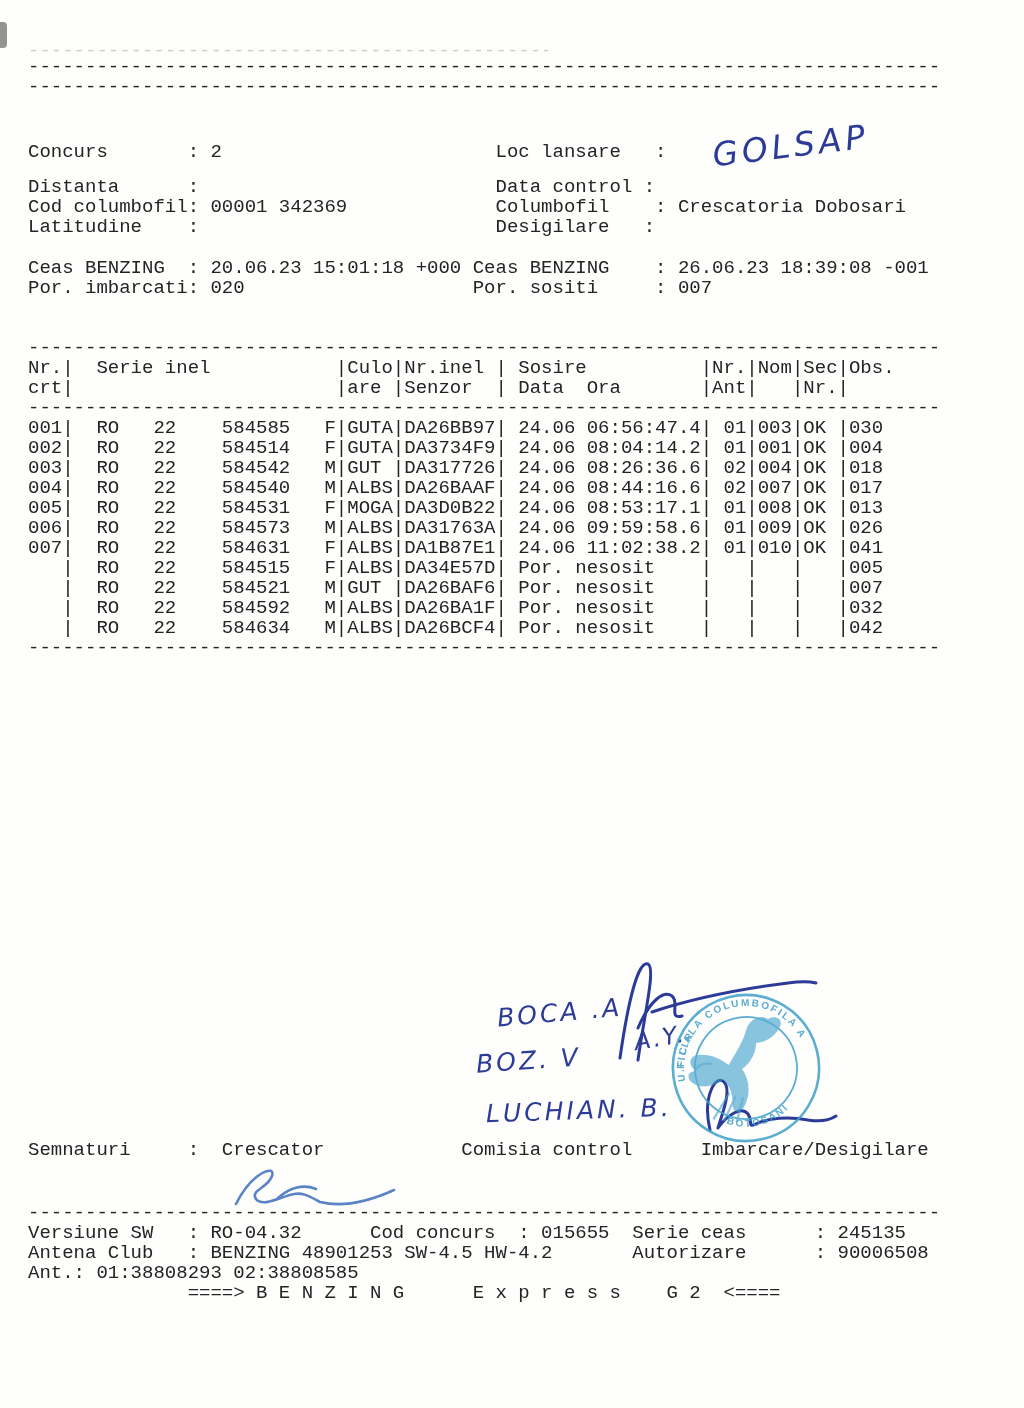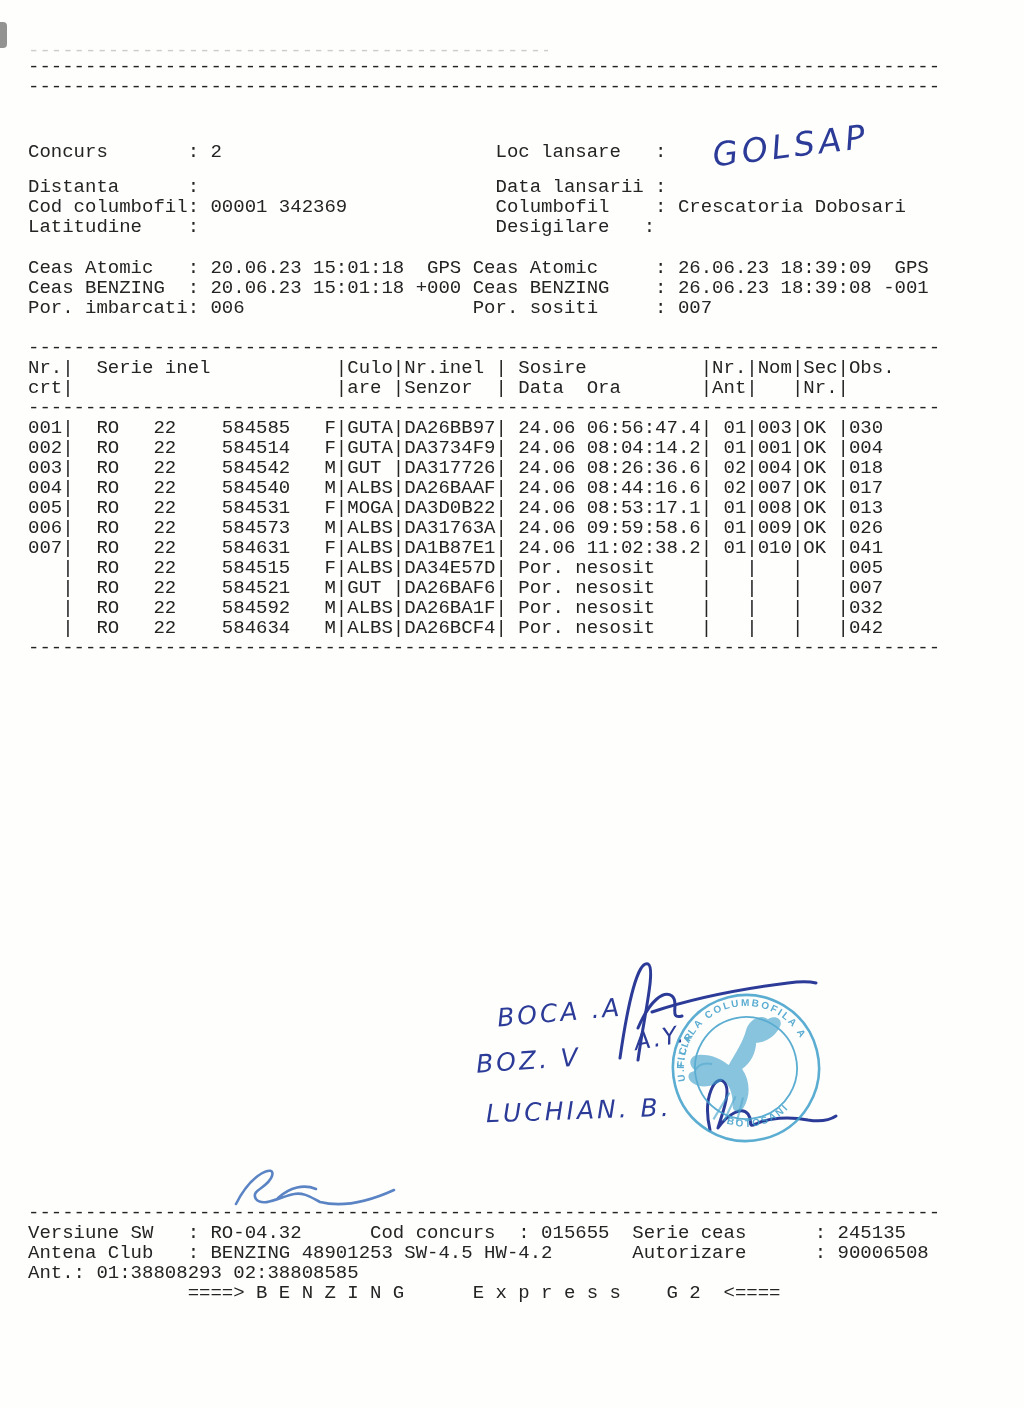--- a/index.html
+++ b/index.html
@@ -36,23 +36,24 @@
 </head>
 <body>
 
 <div class="page">
 
   <div class="corner-artifact"></div>
   <div class="ghost">--------------------------------------------------------------------------------</div>
 
   <div class="sec" style="top:57px"><div class="ln">--------------------------------------------------------------------------------</div><div class="ln">--------------------------------------------------------------------------------</div></div>
   <div class="sec" style="top:142px"><div class="ln">Concurs       : 2                        Loc lansare   :</div></div>
-  <div class="sec" style="top:177px"><div class="ln">Distanta      :                          Data lansarii :</div><div class="ln">Cod columbofil: 00001 342369             Columbofil    : Crescatoria Dobosari</div><div class="ln">Latitudine    :                          Desigilare   :</div></div>
-  <div class="sec" style="top:258px"><div class="ln">Ceas Atomic   : 20.06.23 15:01:18  GPS Ceas Atomic     : 26.06.23 18:39:09  GPS</div><div class="ln">Ceas BENZING  : 20.06.23 15:01:18 +000 Ceas BENZING    : 26.06.23 18:39:08 -001</div><div class="ln">Por. imbarcati: 006                    Por. sositi     : 007</div></div>
+  <div class="sec" style="top:177px"><div class="ln">Distanta      :                          Data control :</div><div class="ln">Cod columbofil: 00001 342369             Columbofil    : Crescatoria Dobosari</div><div class="ln">Latitudine    :                          Desigilare   :</div></div>
+  <div class="sec" style="top:258px"><div class="ln">Ceas BENZING  : 20.06.23 15:01:18 +000 Ceas BENZING    : 26.06.23 18:39:08 -001</div><div class="ln">Por. imbarcati: 020                    Por. sositi     : 007</div></div>
   <div class="sec" style="top:338px"><div class="ln">--------------------------------------------------------------------------------</div><div class="ln">Nr.|  Serie inel           |Culo|Nr.inel | Sosire          |Nr.|Nom|Sec|Obs.</div><div class="ln">crt|                       |are |Senzor  | Data  Ora       |Ant|   |Nr.|</div><div class="ln">--------------------------------------------------------------------------------</div><div class="ln">001|  RO   22    584585   F|GUTA|DA26BB97| 24.06 06:56:47.4| 01|003|OK |030</div><div class="ln">002|  RO   22    584514   F|GUTA|DA3734F9| 24.06 08:04:14.2| 01|001|OK |004</div><div class="ln">003|  RO   22    584542   M|GUT |DA317726| 24.06 08:26:36.6| 02|004|OK |018</div><div class="ln">004|  RO   22    584540   M|ALBS|DA26BAAF| 24.06 08:44:16.6| 02|007|OK |017</div><div class="ln">005|  RO   22    584531   F|MOGA|DA3D0B22| 24.06 08:53:17.1| 01|008|OK |013</div><div class="ln">006|  RO   22    584573   M|ALBS|DA31763A| 24.06 09:59:58.6| 01|009|OK |026</div><div class="ln">007|  RO   22    584631   F|ALBS|DA1B87E1| 24.06 11:02:38.2| 01|010|OK |041</div><div class="ln">   |  RO   22    584515   F|ALBS|DA34E57D| Por. nesosit    |   |   |   |005</div><div class="ln">   |  RO   22    584521   M|GUT |DA26BAF6| Por. nesosit    |   |   |   |007</div><div class="ln">   |  RO   22    584592   M|ALBS|DA26BA1F| Por. nesosit    |   |   |   |032</div><div class="ln">   |  RO   22    584634   M|ALBS|DA26BCF4| Por. nesosit    |   |   |   |042</div><div class="ln">--------------------------------------------------------------------------------</div></div>
+  <div class="sec" style="top:1140px"><div class="ln">Semnaturi     :  Crescator            Comisia control      Imbarcare/Desigilare</div></div>
   <div class="sec" style="top:1203px"><div class="ln">--------------------------------------------------------------------------------</div><div class="ln">Versiune SW   : RO-04.32      Cod concurs  : 015655  Serie ceas      : 245135</div><div class="ln">Antena Club   : BENZING 48901253 SW-4.5 HW-4.2       Autorizare      : 90006508</div><div class="ln">Ant.: 01:38808293 02:38808585</div><div class="ln">              ====&gt; B E N Z I N G      E x p r e s s    G 2  &lt;====</div></div>
 
   <div class="hw hw-loc">GOLSAP</div>
   <div class="hw hw-name1">BOCA .A</div>
   <div class="hw hw-name2">BOZ. V</div>
   <div class="hw hw-name3">LUCHIAN. B.</div>
   <div class="hw hw-ay">A.Y.</div>
 
   <svg class="sig" style="left:598px;top:950px" width="230" height="125" viewBox="0 0 230 125">
     <path class="pen" d="M22,108 C30,52 40,10 50,14 C58,18 46,66 40,110"></path>

